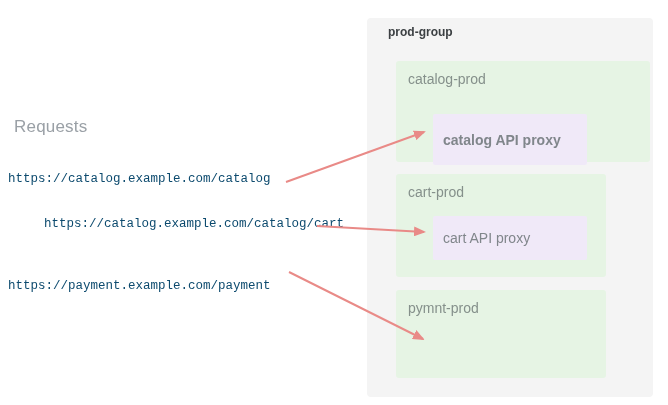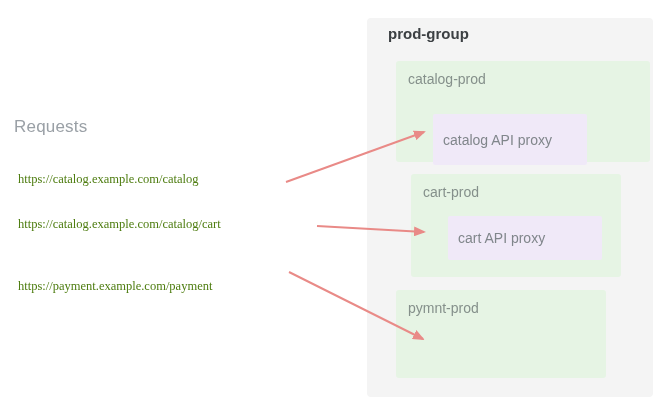--- a/index.html
+++ b/index.html
@@ -20,75 +20,75 @@
   .requests-heading {
     position: absolute;
     left: 14px;
     top: 117px;
     font-size: 17px;
     color: #9aa0a6;
     letter-spacing: 0.2px;
   }
   .request-url {
     position: absolute;
-    left: 18px;
-    font-family: Liberation Serif, serif;
+    left: 8px;
+    font-family: Liberation Mono, monospace;
     font-size: 12.5px;
-    color: #4d7c0f;
+    color: #0c4a6e;
     white-space: nowrap;
   }
   .url-1 { top: 172px; }
-  .url-2 { top: 217px; }
+  .url-2 { top: 217px; margin-left: 36px; }
   .url-3 { top: 263px; margin-top: 16px; }
 
   
   .group-box {
     position: absolute;
     left: 367px;
     top: 18px;
     width: 286px;
     height: 379px;
     background: #f4f4f4;
     border-radius: 4px;
   }
   .group-title {
     position: absolute;
     left: 21px;
     top: 7px;
-    font-size: 15px;
+    font-size: 12px;
     font-weight: bold;
     color: #3c4043;
   }
   .env-box {
     position: absolute;
     left: 29px;
     width: 210px;
     background: #e6f4e4;
     border-radius: 3px;
   }
   .env-1 { top: 43px;  height: 101px; padding-left: 44px; }
-  .env-2 { top: 156px; height: 103px; margin-left: 15px; }
+  .env-2 { top: 156px; height: 103px; }
   .env-3 { top: 272px; height: 88px; }
   .env-label {
     position: absolute;
     left: 12px;
     top: 10px;
     font-size: 14px;
     color: #85908b;
   }
   .proxy-box {
     position: absolute;
     left: 37px;
     width: 154px;
     background: #f0e9f8;
     border-radius: 2px;
     display: flex;
     align-items: center;
   }
-  .env-1 .proxy-box { top: 53px; height: 51px; }
+  .env-1 .proxy-box { top: 53px; height: 51px; font-weight: bold; }
   .env-2 .proxy-box { top: 42px; height: 44px; }
   .env-3 .proxy-box { top: 38px; height: 35px; }
   .proxy-label {
     margin-left: 10px;
     font-size: 14px;
     color: #80868b;
     white-space: nowrap;
   }
 
   

